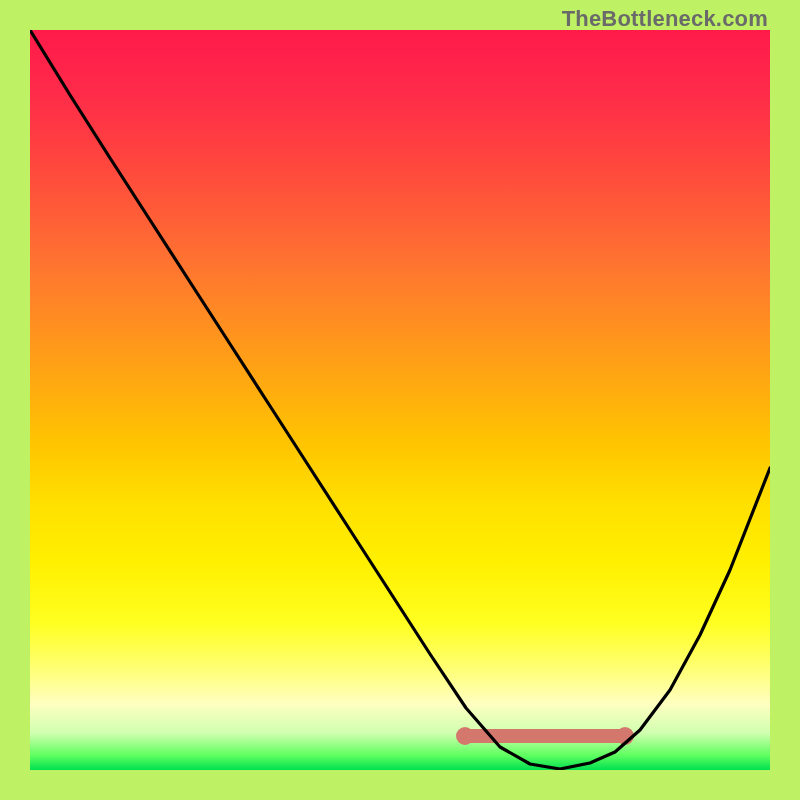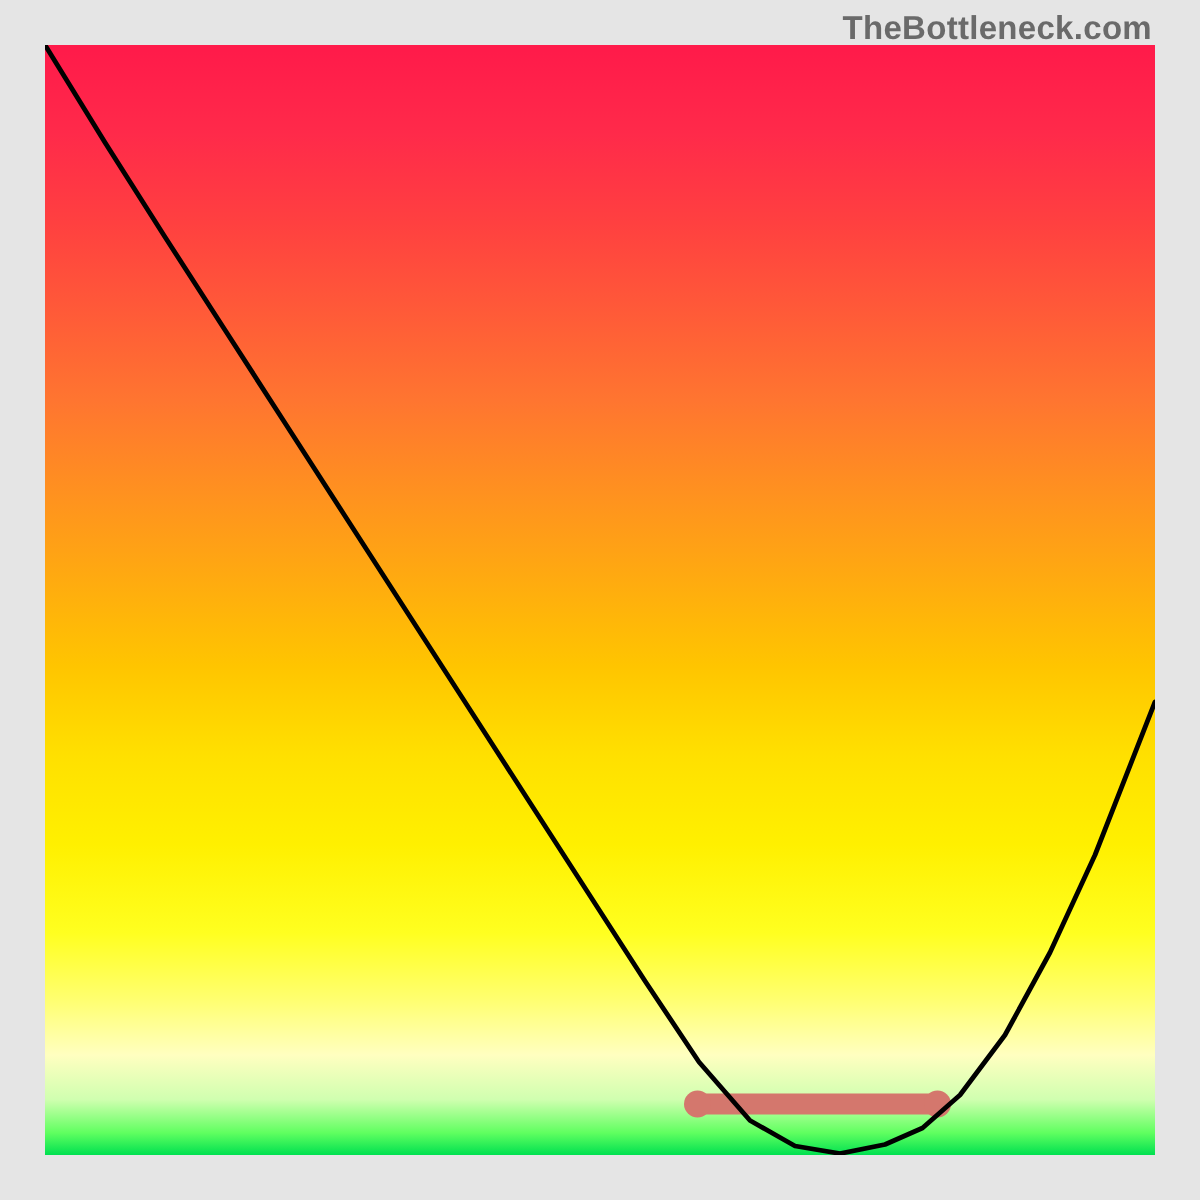--- a/index.html
+++ b/index.html
@@ -1,21 +1,21 @@
 <!DOCTYPE html>
 <html><head>
 <meta charset="utf-8">
 <style>
   * { margin: 0; padding: 0; box-sizing: border-box; }
   html, body { width: 800px; height: 800px; background: #000; }
   .canvas {
     position: relative;
     width: 800px;
     height: 800px;
-    background: #e5e5e5;
+    background: #bef264;
   }
   .plot-area {
     position: absolute;
     left: 30px;
     top: 30px;
     width: 740px;
     height: 740px;
     overflow: hidden;
   }
   .gradient-bg {

